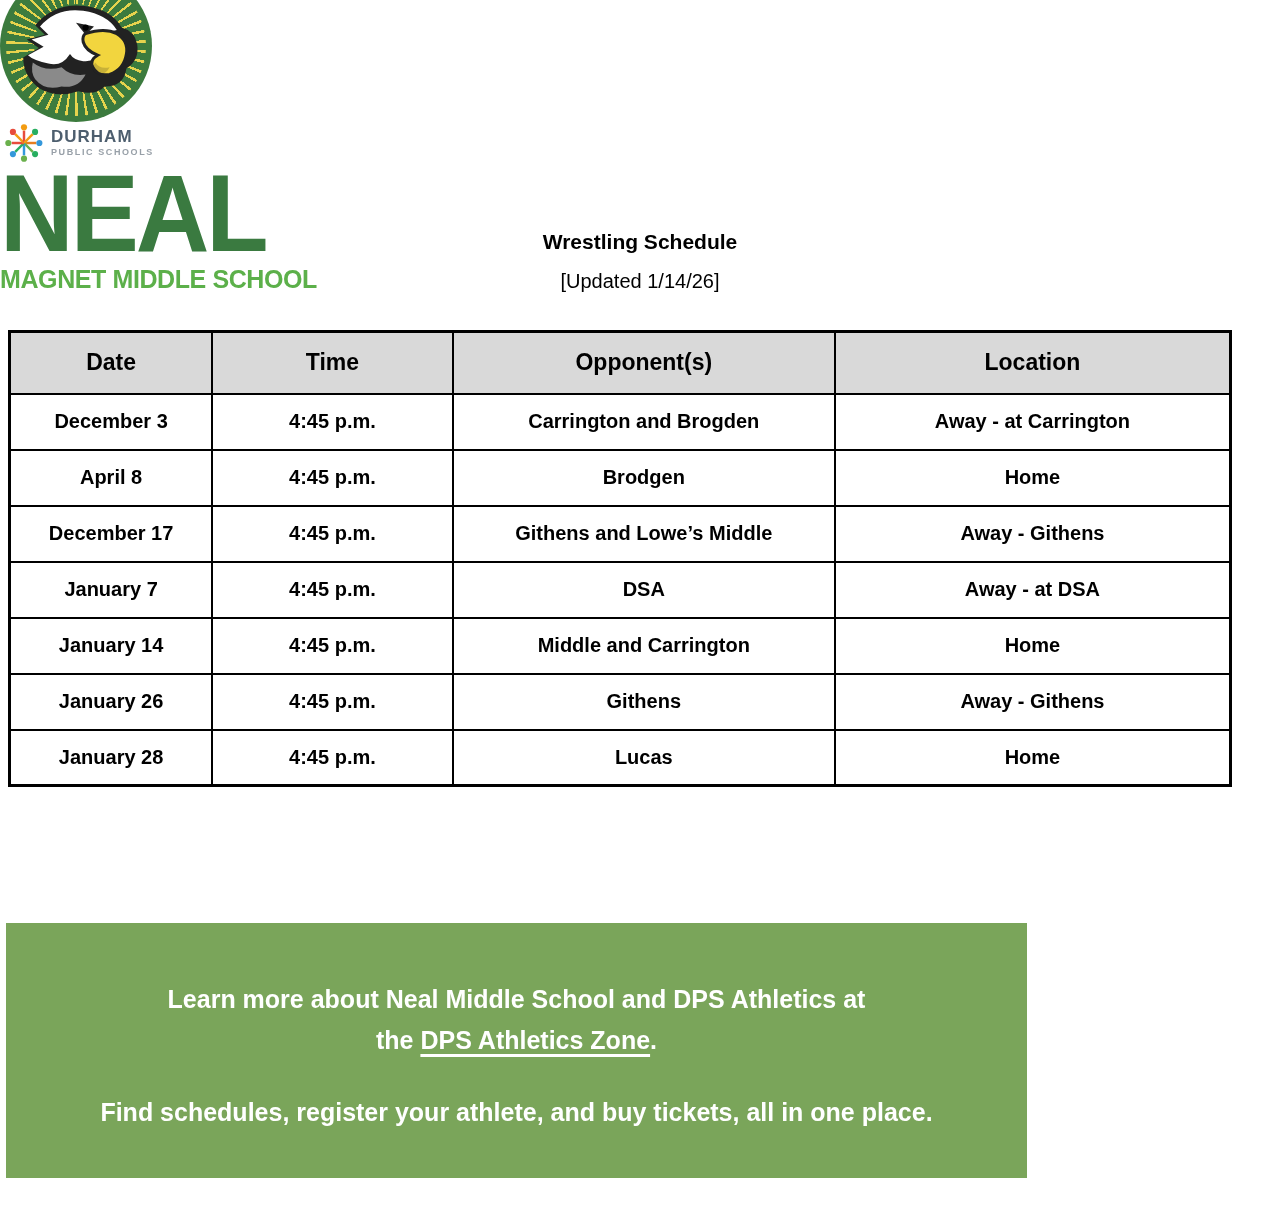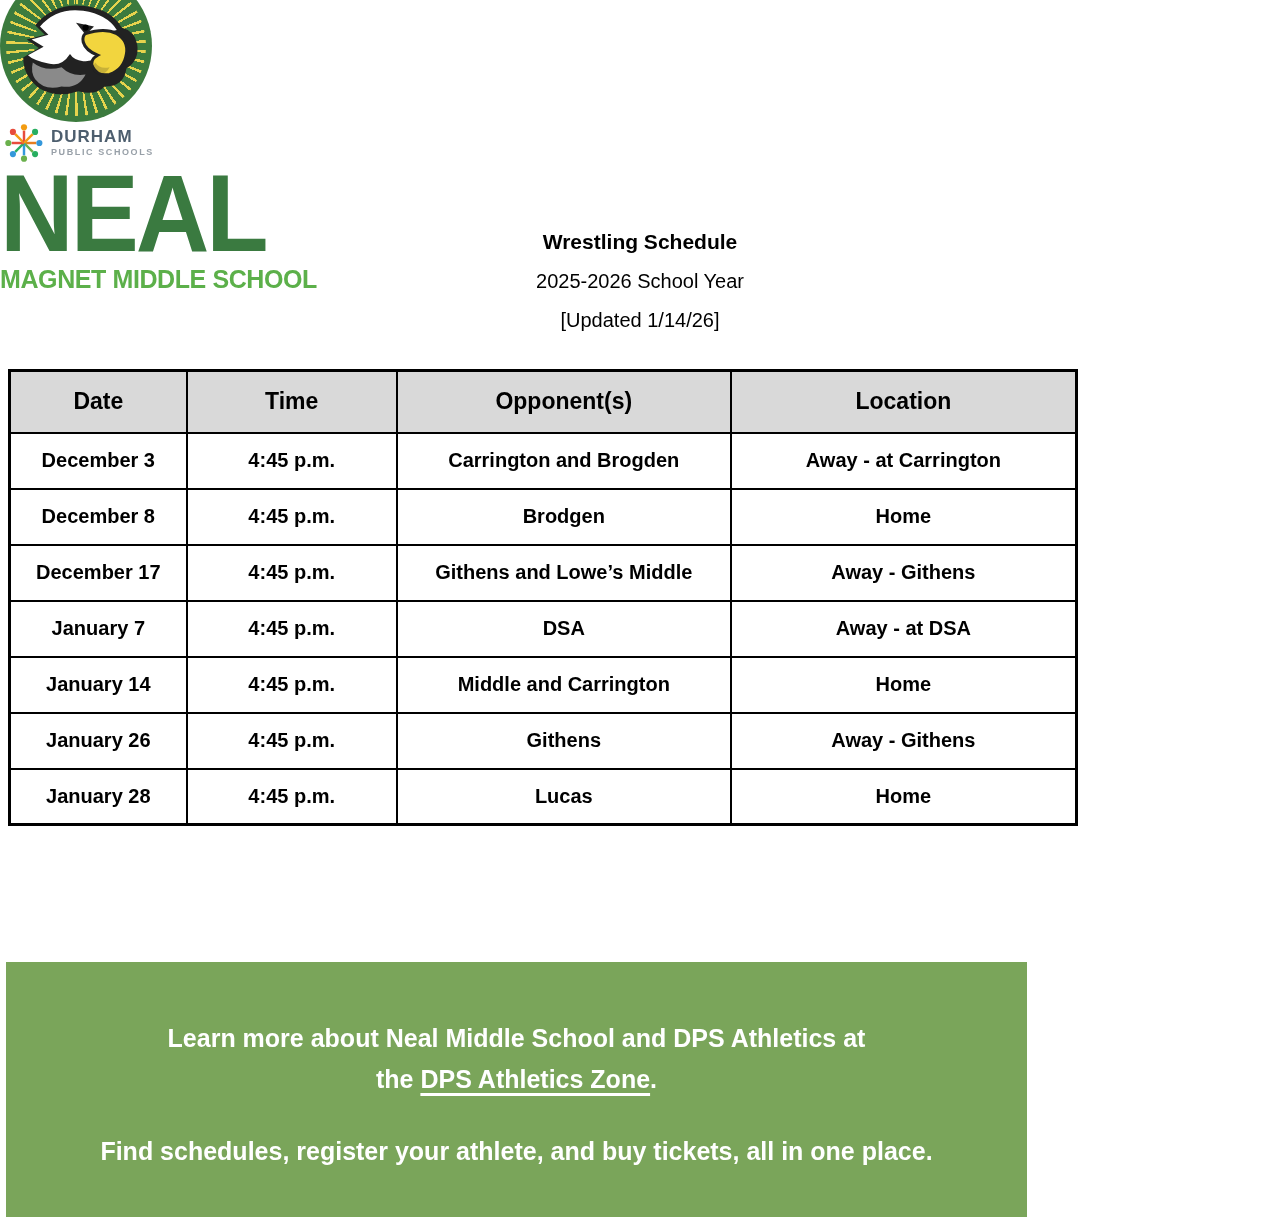--- a/index.html
+++ b/index.html
@@ -69,21 +69,21 @@
   
   .title-block { text-align: center; margin-top: 30px; }
   .doc-title { font-size: 21px; font-weight: bold; margin: 0; }
   .doc-subtitle { font-size: 20px; margin-top: 16px; }
   .doc-updated  { font-size: 20px; margin-top: 16px; }
 
   
   table.schedule {
     border-collapse: collapse;
     margin: 37px 8px 0 8px;
-    width: 1070px;
+    width: 1224px;
     table-layout: fixed;
     border: 3px solid #000;
   }
   table.schedule th, table.schedule td {
     border: 2px solid #000;
     text-align: center;
     vertical-align: middle;
     font-weight: bold;
     padding: 0;
   }
@@ -168,21 +168,20 @@
         <span class="dps-sub">PUBLIC SCHOOLS</span>
       </div>
     </div>
     <div class="school-name">NEAL</div>
     <div class="school-sub">MAGNET MIDDLE SCHOOL</div>
   </div>
 </div>
 
 <div class="title-block">
   <h1 class="doc-title">Wrestling Schedule</h1>
-  <div class="doc-subtitle">2025-2026 School Year</div>
   <div class="doc-updated">[Updated 1/14/26]</div>
 </div>
 
 <table class="schedule">
   <colgroup>
     <col class="col-date">
       <col class="col-time">
       <col class="col-opp">
       <col class="col-loc">
   </colgroup>
@@ -196,21 +195,21 @@
   </thead>
   <tbody>
 
   <tr>
         <td>December 3</td>
         <td>4:45 p.m.</td>
         <td>Carrington and Brogden</td>
         <td>Away - at Carrington</td>
       </tr>
       <tr>
-        <td>December 8</td>
+        <td>April 8</td>
         <td>4:45 p.m.</td>
         <td>Brodgen</td>
         <td>Home</td>
       </tr>
       <tr>
         <td>December 17</td>
         <td>4:45 p.m.</td>
         <td>Githens and Lowe’s Middle</td>
         <td>Away - Githens</td>
       </tr>

